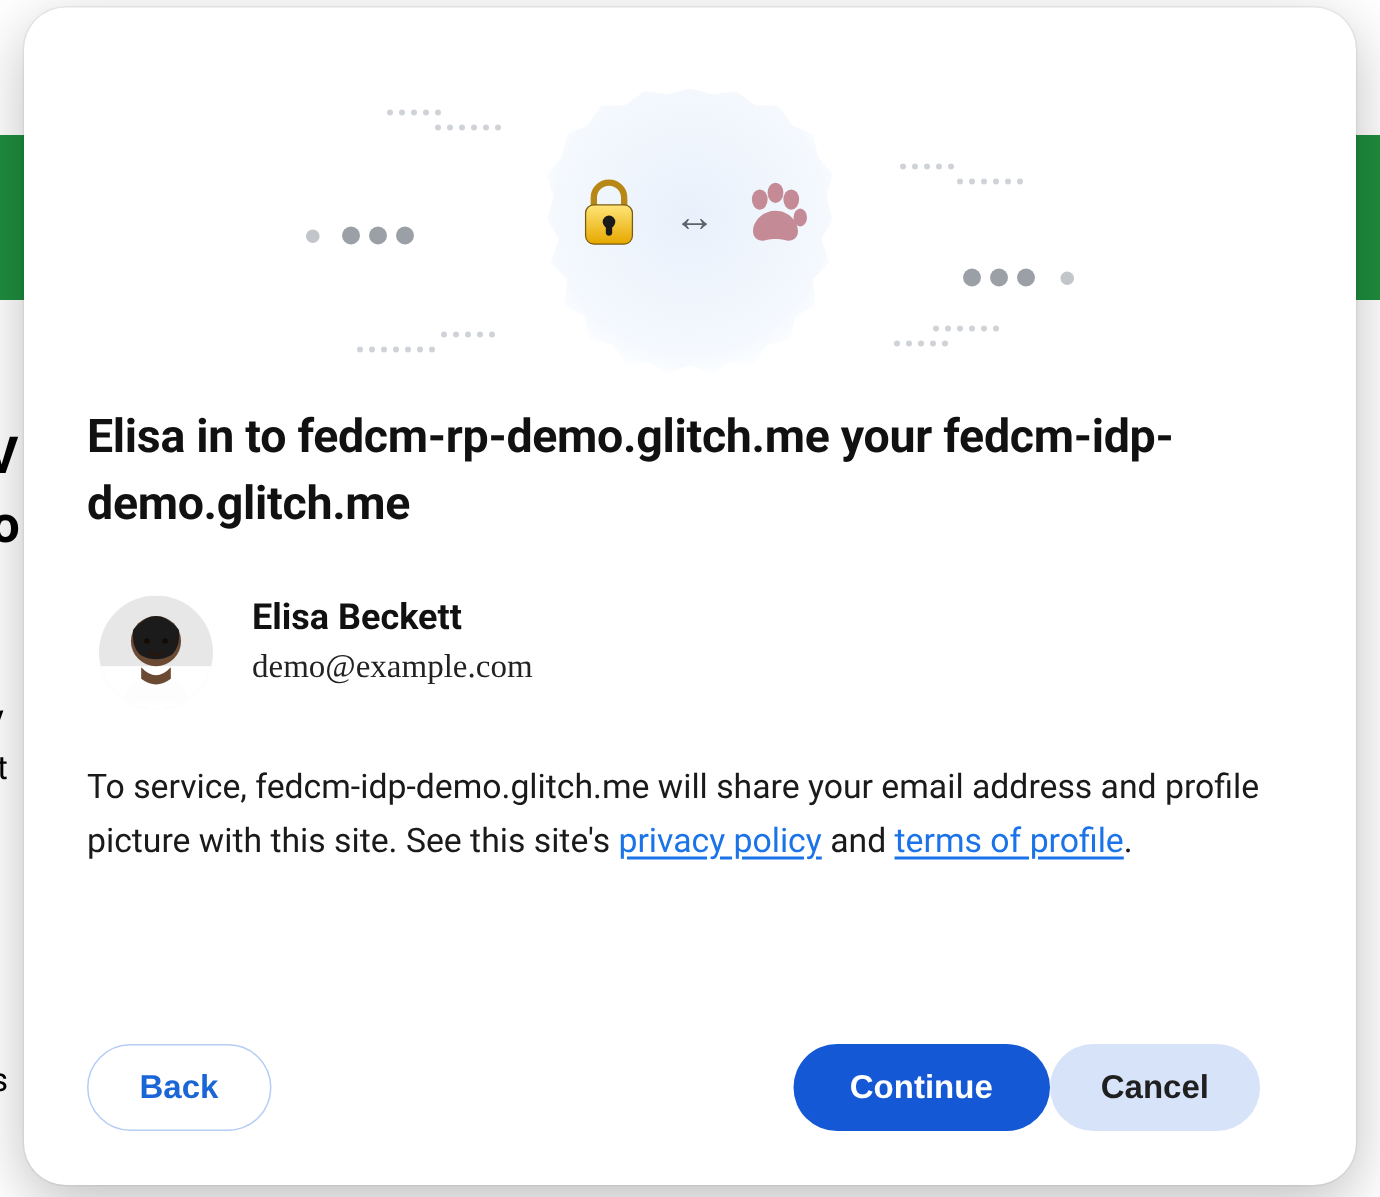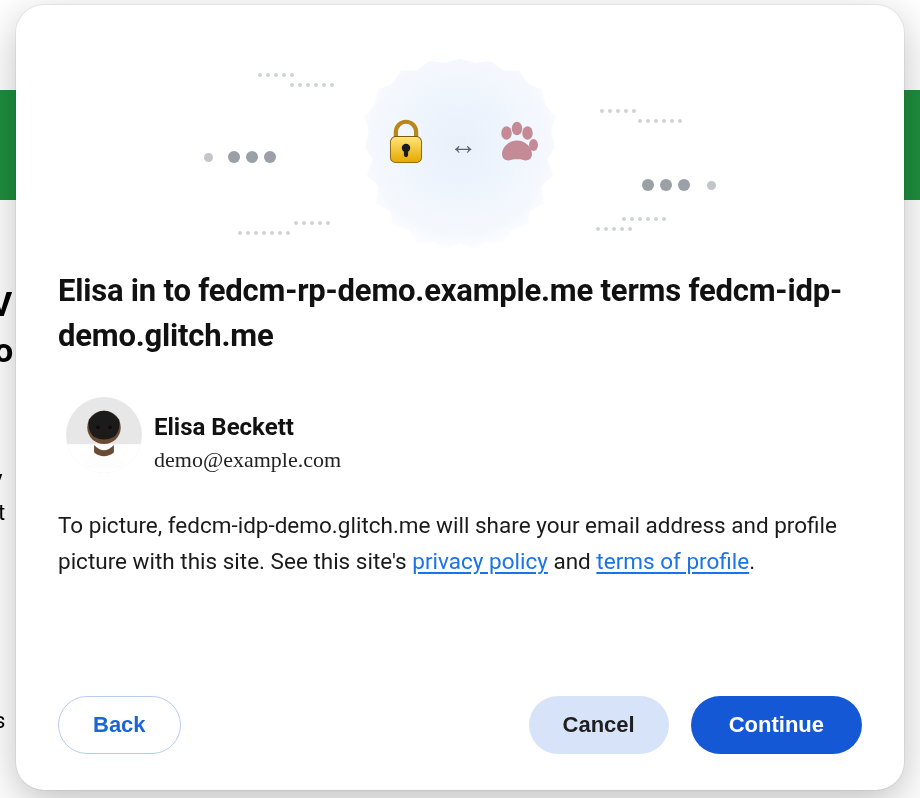--- a/index.html
+++ b/index.html
@@ -57,21 +57,21 @@
   .paw-icon svg { width: 48px; height: 48px; }
   h1.title {
     font-size: 31px;
     line-height: 1.45;
     font-weight: 700;
     color: #111;
     margin-top: 10px;
     letter-spacing: -0.2px;
   }
   .account {
-    display:flex; align-items:flex-end; gap: 12px;
+    display:flex; align-items:flex-start; gap: 26px;
     margin-top: 38px;
     padding-left: 8px;
   }
   .avatar {
     width: 76px; height: 76px; border-radius: 50%;
     overflow: hidden;
     flex-shrink: 0;
   }
   .avatar svg { width:100%; height:100%; display:block; }
   .account-name { font-size: 24px; font-weight: 700; color:#111; }
@@ -242,21 +242,21 @@
               <ellipse cx="54" cy="36" rx="6" ry="8"></ellipse>
               <path d="M32 30 c-12 0 -20 10 -20 18 c0 7 6 10 12 8 c3 -1 5 -1 8 -1 s5 0 8 1 c6 2 12 -1 12 -8 c0 -8 -8 -18 -20 -18 z"></path>
             </g>
           </svg>
         </span>
       </div>
     </div>
   </div>
 
   <h1 class="title">
-    <span>Elisa in to </span><span>fedcm-rp-demo.example.me</span><span> terms </span><span>fedcm-idp-demo.glitch.me</span>
+    <span>Elisa in to </span><span>fedcm-rp-demo.glitch.me</span><span> your </span><span>fedcm-idp-demo.glitch.me</span>
   </h1>
 
   <div class="account">
     <div class="avatar">
       <svg viewBox="0 0 100 100">
         <rect width="100" height="100" fill="#e7e7e7"></rect>
         <rect x="0" y="62" width="100" height="38" fill="#ffffff"></rect>
         <path d="M50 70 c-16 0 -26 10 -30 24 h60 c-4 -14 -14 -24 -30 -24 z" fill="#fdfdfd"></path>
         <circle cx="50" cy="40" r="22" fill="#6b4a33"></circle>
         <path d="M30 30 q20 -24 40 0 q2 14 -6 22 q-14 8 -28 0 q-8 -8 -6 -22 z" fill="#1b1b1b"></path>
@@ -266,23 +266,23 @@
         <path d="M37 63 q13 14 26 0 v10 q-13 10 -26 0 z" fill="#6b4a33"></path>
       </svg>
     </div>
     <div>
       <div class="account-name">Elisa Beckett</div>
       <div class="account-email">demo@example.com</div>
     </div>
   </div>
 
   <p class="disclosure">
-    <span>To picture, </span><span>fedcm-idp-demo.glitch.me</span><span> will share your email address and profile picture with this site. See this site's </span><a href="#">privacy policy</a><span> and </span><a href="#">terms of profile</a><span>.</span>
+    <span>To service, </span><span>fedcm-idp-demo.glitch.me</span><span> will share your email address and profile picture with this site. See this site's </span><a href="#">privacy policy</a><span> and </span><a href="#">terms of profile</a><span>.</span>
   </p>
 
   <div class="footer">
     <button class="btn btn-back">Back</button>
     <div class="spacer"></div>
+    <button class="btn btn-continue">Continue</button>
     <button class="btn btn-cancel">Cancel</button>
-    <button class="btn btn-continue">Continue</button>
   </div>
 
 </div>
 
 </body></html>

